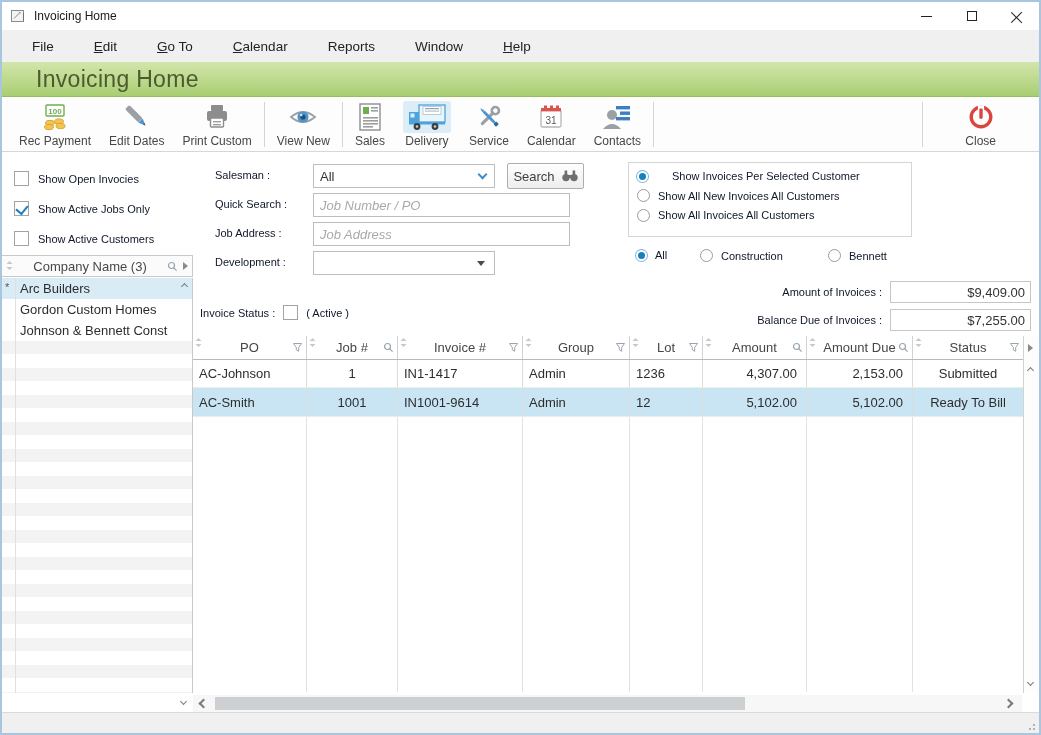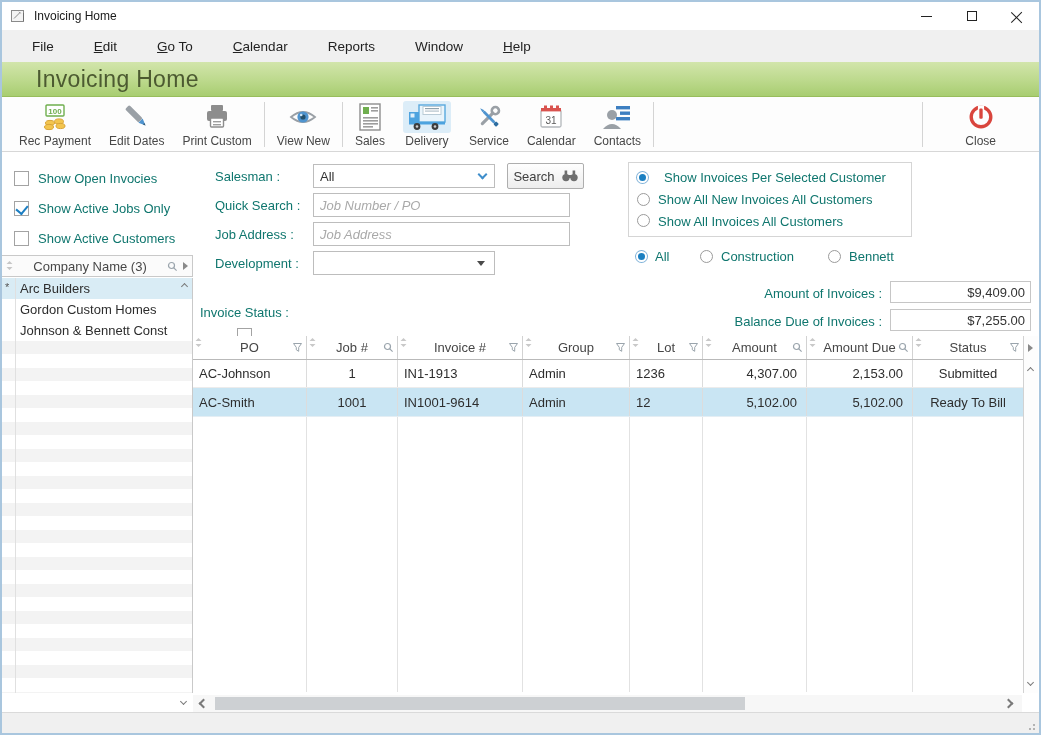--- a/index.html
+++ b/index.html
@@ -34,21 +34,21 @@
   .toolbar{position:absolute;left:2px;top:97px;right:2px;height:55px;background:#fdfdfd;border-bottom:1px solid #d7d7d7;
      display:flex;align-items:center;padding:0 8px;}
   .tb-btn{display:flex;flex-direction:column;align-items:center;justify-content:center;padding:2px 9px;height:52px;cursor:default;}
   .tb-btn .lbl{font-size:12px;color:#474747;margin-top:1px;white-space:nowrap;}
   .tb-icon{height:32px;display:flex;align-items:center;justify-content:center;}
   .tb-icon.sel{background:#dcedf8;border-radius:3px;padding:0 4px;}
   .tb-sep{width:1px;height:45px;background:#d4d4d4;margin:0 3px;flex:none;}
   .tb-spacer{flex:1;}
 
   
-  .lbl-gray{font-size:13px;color:#0f766e;white-space:nowrap;}
+  .lbl-gray{font-size:11px;color:#0f172a;white-space:nowrap;}
   .combo{background:#fff;border:1px solid #bdbdbd;display:flex;align-items:center;font-size:13px;color:#333;padding-left:6px;}
   .chev{display:inline-block;width:7px;height:7px;border-left:2px solid #3f8ecb;border-bottom:2px solid #3f8ecb;}
   .chev.down{transform:rotate(-45deg);margin-top:-3px;}
   .chev.gray{border-color:#7a7a7a;border-width:2px;}
   .chev.sm{width:5px;height:5px;border-width:1.6px;}
   .tri-down{width:0;height:0;border-left:4px solid transparent;border-right:4px solid transparent;border-top:5px solid #4a4a4a;}
   .tri-right{width:0;height:0;border-top:4px solid transparent;border-bottom:4px solid transparent;border-left:5px solid #8a8a8a;}
   .txtinput{background:#fff;border:1px solid #bdbdbd;font-size:13px;color:#333;padding:0 6px;width:100%;height:100%;}
   .txtinput::placeholder{color:#a9a9a9;font-style:italic;}
   .checkbox{width:15px;height:15px;background:#fff;border:1px solid #a3a3a3;position:relative;}
@@ -316,21 +316,21 @@
     <input class="txtinput" placeholder="Job Address" style="">
   </div>
 
   <span class="abs lbl-gray" style="left:215px;top:256px;">Development :</span>
   <div class="abs combo" style="left:313px;top:251px;width:182px;height:24px;">
     <span style="flex:1"></span>
     <span class="tri-down" style="margin-right:9px;"></span>
   </div>
 
   <div class="abs groupbox" style="left:628px;top:162px;width:284px;height:75px;">
-    <div style="display:flex;align-items:center;gap:16px;margin:7px 0 0 8px;">
+    <div style="display:flex;align-items:center;gap:24px;margin:7px 0 0 8px;">
       <span class="radio sel"></span>
       <span class="lbl-gray">Show Invoices Per Selected Customer</span>
     </div>
     <div style="display:flex;align-items:center;gap:8px;margin:7px 0 0 8px;">
       <span class="radio"></span>
       <span class="lbl-gray">Show All New Invoices All Customers</span>
     </div>
     <div style="display:flex;align-items:flex-start;gap:8px;margin:7px 0 0 8px;">
       <span class="radio"></span>
       <span class="lbl-gray">Show All Invoices All Customers</span>
@@ -352,21 +352,21 @@
 
   <span class="abs lbl-gray" style="left:640px;top:286px;width:242px;text-align:right;">Amount of Invoices :</span>
   <div class="abs valuebox" style="left:890px;top:281px;width:141px;height:22px;">
       <span>$9,409.00</span>
     </div>
   <span class="abs lbl-gray" style="left:640px;top:314px;width:242px;text-align:right;">Balance Due of Invoices :</span>
   <div class="abs valuebox" style="left:890px;top:309px;width:141px;height:22px;">
       <span>$7,255.00</span>
     </div>
 
-  <div class="abs" style="left:200px;top:305px;display:flex;align-items:center;gap:8px;flex-direction:column;">
+  <div class="abs" style="left:200px;top:305px;display:flex;align-items:center;gap:8px;">
     <span class="lbl-gray">Invoice Status :</span>
     <span class="checkbox"></span>
     <span class="lbl-gray">( Active )</span>
   </div>
 
   <div class="cl-header">
     <svg class="sort" width="7" height="10" style="margin-left:4px;">
         <path d="M3.5 0 L6.5 3 H0.5 Z M0.5 6 H6.5 L3.5 9 Z" fill="#c6c6c6"></path>
       </svg>
     <span style="flex:1;text-align:center;">Company Name (3)</span>
@@ -468,21 +468,21 @@
           <span>Status</span>
           <svg class="colicon" width="11" height="11">
             <path d="M1.5 1.5 h8 L6.7 5.4 V9.3 L4.3 7.8 V5.4 Z" fill="none" stroke="#9aa4ac" stroke-width="1"></path>
           </svg>
         </div>
     </div>
 
     <div class="g-row" style="margin-right:15px;border-bottom:1px solid #ececec;">
       <div class="gc cA">AC-Johnson</div>
       <div class="gc cB c">1</div>
-      <div class="gc cC">IN1-1913</div>
+      <div class="gc cC">IN1-1417</div>
       <div class="gc cD">Admin</div>
       <div class="gc cE">1236</div>
       <div class="gc cF r">4,307.00</div>
       <div class="gc cG r">2,153.00</div>
       <div class="gc cH c" style="border-right:none;">Submitted</div>
     </div>
 
     <div class="g-row sel" style="margin-right:15px;border-bottom:1px solid #e4eef4;">
       <div class="gc cA">AC-Smith</div>
       <div class="gc cB c">1001</div>

